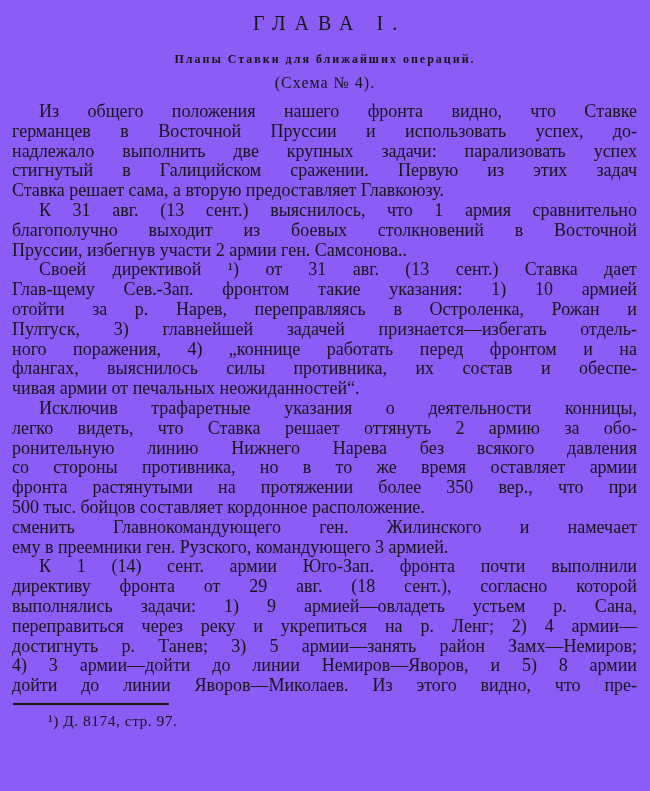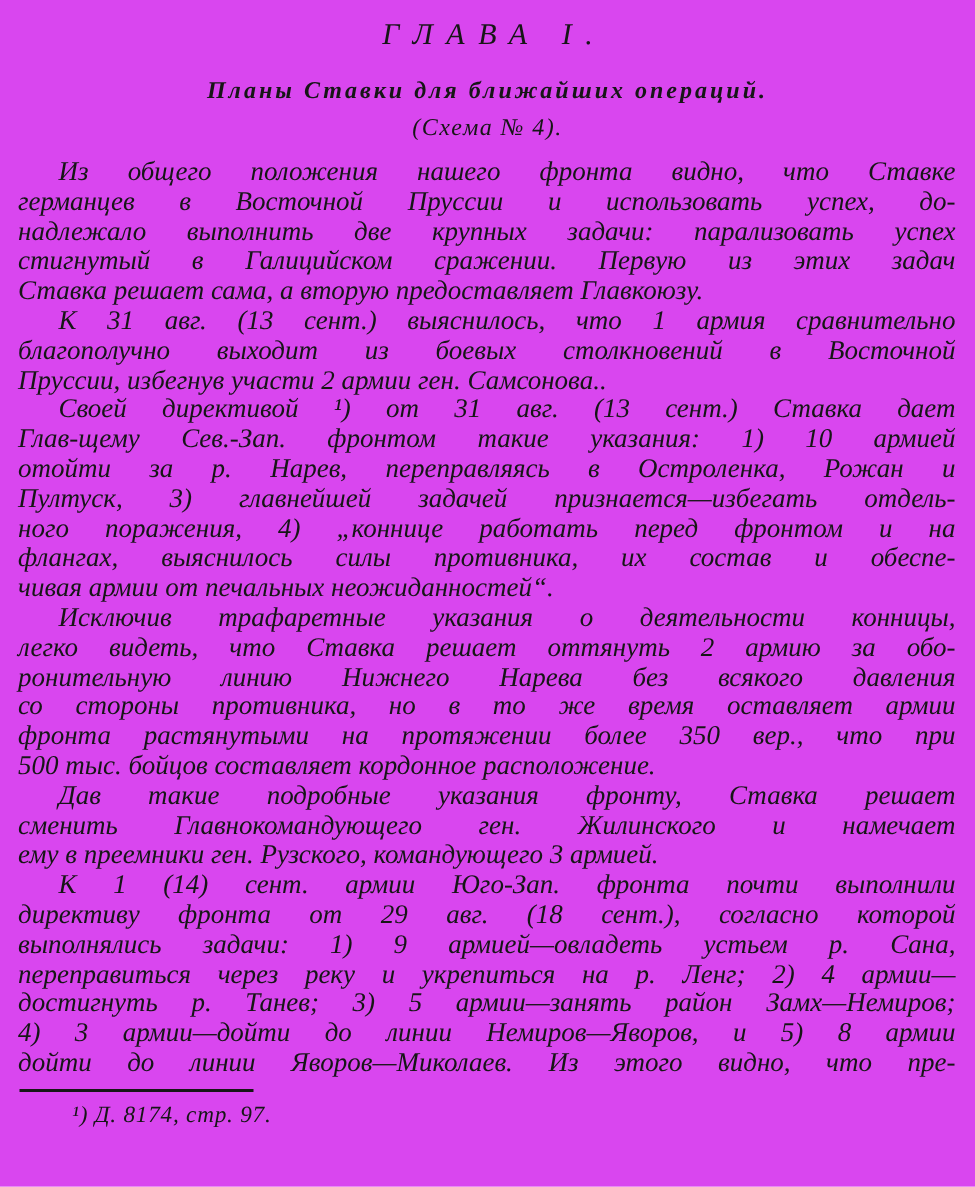--- a/index.html
+++ b/index.html
@@ -20,21 +20,21 @@
     margin-top: 12px;
     text-align: center;
     font-size: 20px;
     letter-spacing: 9px;
     text-indent: 9px; 
     font-weight: 400;
   }
   .title {
     margin-top: 17px;
     text-align: center;
-    font-size: 16px;
+    font-size: 12px;
     font-weight: bold;
     letter-spacing: 2px;
   }
   .subtitle {
     margin-top: 7px;
     text-align: center;
     font-size: 16px;
     letter-spacing: 1px;
   }
   .body {
@@ -61,21 +61,21 @@
   }
   .footnote {
     margin: 7px 0 0 48px;
     font-size: 15.5px;
     letter-spacing: 0.5px;
   }
 </style>
 </head>
 <body>
 
-<div class="page" style="background: #d946ef; color: rgb(22, 22, 22); font-style: italic;">
+<div class="page" style="background: #8b5cf6; color: rgb(22, 22, 22);">
   <div class="chapter">ГЛАВА I.</div>
   <div class="title">Планы Ставки для ближайших операций.</div>
   <div class="subtitle">(Схема № 4).</div>
   <div class="body" id="body-text">
       <div class="line first">Из общего положения нашего фронта видно, что Ставке</div>
       <div class="line">германцев в Восточной Пруссии и использовать успех, до-</div>
       <div class="line">надлежало выполнить две крупных задачи: парализовать успех</div>
       <div class="line">стигнутый в Галицийском сражении. Первую из этих задач</div>
       <div class="line end">Ставка решает сама, а вторую предоставляет Главкоюзу.</div>
       <div class="line first">К 31 авг. (13 сент.) выяснилось, что 1 армия сравнительно</div>
@@ -87,21 +87,20 @@
       <div class="line">Пултуск, 3) главнейшей задачей признается—избегать отдель-</div>
       <div class="line">ного поражения, 4) „коннице работать перед фронтом и на</div>
       <div class="line">флангах, выяснилось силы противника, их состав и обеспе-</div>
       <div class="line end">чивая армии от печальных неожиданностей“.</div>
       <div class="line first">Исключив трафаретные указания о деятельности конницы,</div>
       <div class="line">легко видеть, что Ставка решает оттянуть 2 армию за обо-</div>
       <div class="line">ронительную линию Нижнего Нарева без всякого давления</div>
       <div class="line">со стороны противника, но в то же время оставляет армии</div>
       <div class="line">фронта растянутыми на протяжении более 350 вер., что при</div>
       <div class="line end">500 тыс. бойцов составляет кордонное расположение.</div>
-      <div class="line first">Дав такие подробные указания фронту, Ставка решает</div>
       <div class="line">сменить Главнокомандующего ген. Жилинского и намечает</div>
       <div class="line end">ему в преемники ген. Рузского, командующего 3 армией.</div>
       <div class="line first">К 1 (14) сент. армии Юго-Зап. фронта почти выполнили</div>
       <div class="line">директиву фронта от 29 авг. (18 сент.), согласно которой</div>
       <div class="line">выполнялись задачи: 1) 9 армией—овладеть устьем р. Сана,</div>
       <div class="line">переправиться через реку и укрепиться на р. Ленг; 2) 4 армии—</div>
       <div class="line">достигнуть р. Танев; 3) 5 армии—занять район Замх—Немиров;</div>
       <div class="line">4) 3 армии—дойти до линии Немиров—Яворов, и 5) 8 армии</div>
       <div class="line">дойти до линии Яворов—Миколаев. Из этого видно, что пре-</div>
     </div>

